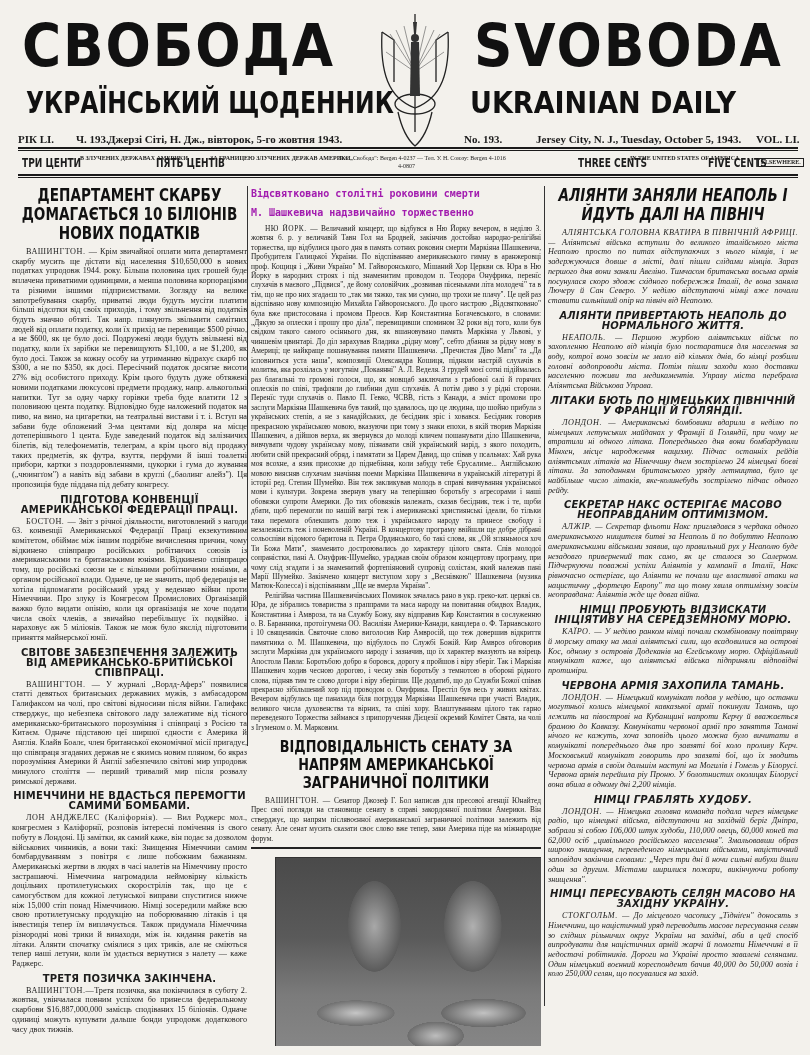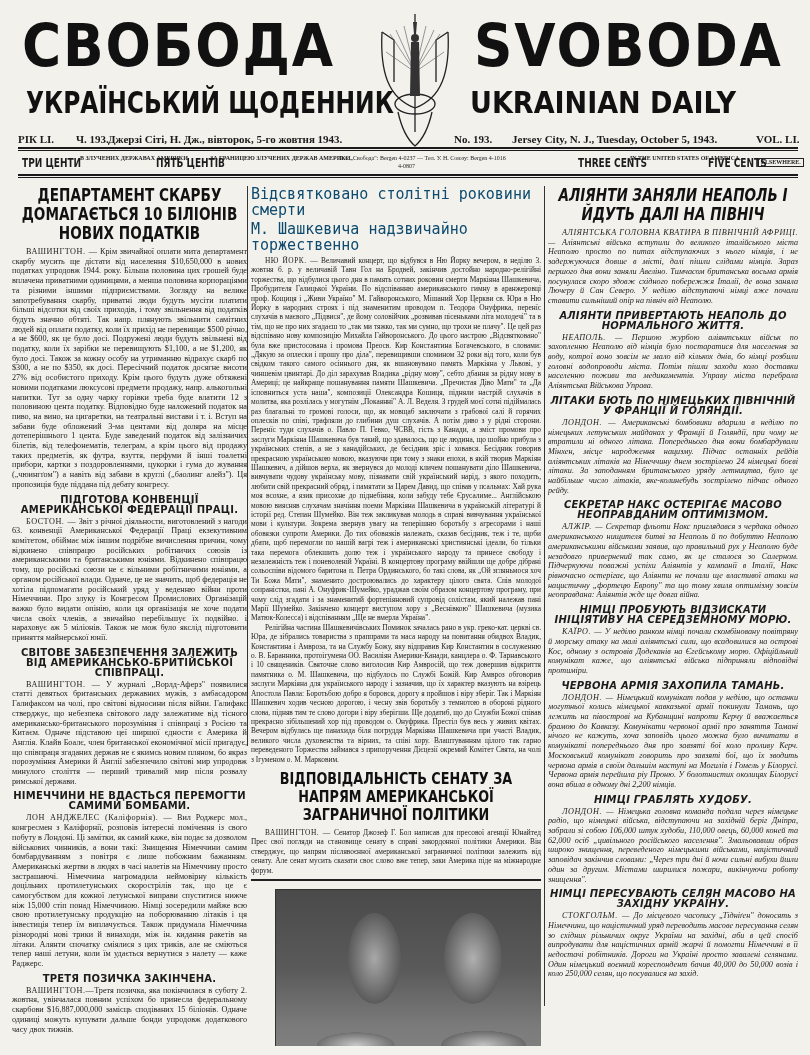--- a/index.html
+++ b/index.html
@@ -45,21 +45,21 @@
   .col { position:absolute; top:180px; font-size:8.2px; line-height:9.7px; text-align:justify; overflow:hidden; }
   .col-left { left:4px; width:235px; height:860px; }
   .col-mid { left:243px; width:290px; height:860px; }
   .col-right { left:540px; width:250px; height:860px;font-style:italic; }
   .vline { position:absolute; top:180px; width:1px; background:#333; }
 
   .hl-cond {
     font-family:"DejaVu Sans", sans-serif; font-weight:bold; text-align:center; color:#111;
     font-size:17px; line-height:19px; transform:scaleX(0.8); margin:0 -28px 4px -28px;
   }
-  .hl-wide { font-family:"DejaVu Sans Mono", monospace; font-weight:normal; font-size:15px; line-height:16px; text-align:left; color:#0c4a6e; margin-bottom:3px; }
+  .hl-wide { font-family:"DejaVu Sans Mono", monospace; font-weight:bold; font-size:10px; line-height:16px; text-align:left; color:#a21caf; margin-bottom:3px; }
   .hl-wide.second { text-align:left; }
   .sub-hl { font-family:"DejaVu Sans", sans-serif; font-weight:bold; text-align:center; font-size:10px; line-height:10px; margin:5px 0 2px 0; letter-spacing:0.2px; }
   .body p { margin:0; text-indent:14px; }
   .dl { letter-spacing:0.5px; }
 
   .photo {
     position:relative; margin:8px 0 4px 24px; width:266px; height:228px;
     background:
       radial-gradient(ellipse 40px 20px at 60% 78%, #bdbdbd 0%, #6d6d6d 70%, transparent 71%),
       radial-gradient(ellipse 55px 18px at 30% 68%, #c6c6c6 0%, #707070 70%, transparent 71%),
@@ -104,22 +104,22 @@
       <path d="M35 30 L43 30 L44 84 L34 84 Z" fill="#333"></path>
       <circle cx="39" cy="26" r="4" fill="#333"></circle>
       <path d="M37 10 L41 10 L40 22 L38 22 Z" fill="#333"></path>
     </svg>
   </div>
 
   <div class="dateline">
     <span style="left:10px">РІК LI.</span>
     <span style="left:68px">Ч. 193.</span>
     <span style="left:100px">Джерзі Сіті, Н. Дж., вівторок, 5-го жовтня 1943.</span>
-    <span style="left:446px">No. 193.</span>
-    <span style="left:504px">Jersey City, N. J., Tuesday, October 5, 1943.</span>
+    <span style="left:456px">No. 193.</span>
+    <span style="left:528px">Jersey City, N. J., Tuesday, October 5, 1943.</span>
     <span style="left:748px">VOL. LI.</span>
   </div>
 
   <div class="rule" style="top:141px;height:2px"></div>
   <div class="rule" style="top:144px;height:1px"></div>
 
   <div class="price-bar">
     <span class="pb-big" style="left:4px">ТРИ ЦЕНТИ</span>
     <span class="pb-small" style="left:62px;width:70px">В ЗЛУЧЕНИХ ДЕРЖАВАХ АМЕРИКИ.</span>
     <span class="pb-big" style="left:138px">ПЯТЬ ЦЕНТІВ</span>

